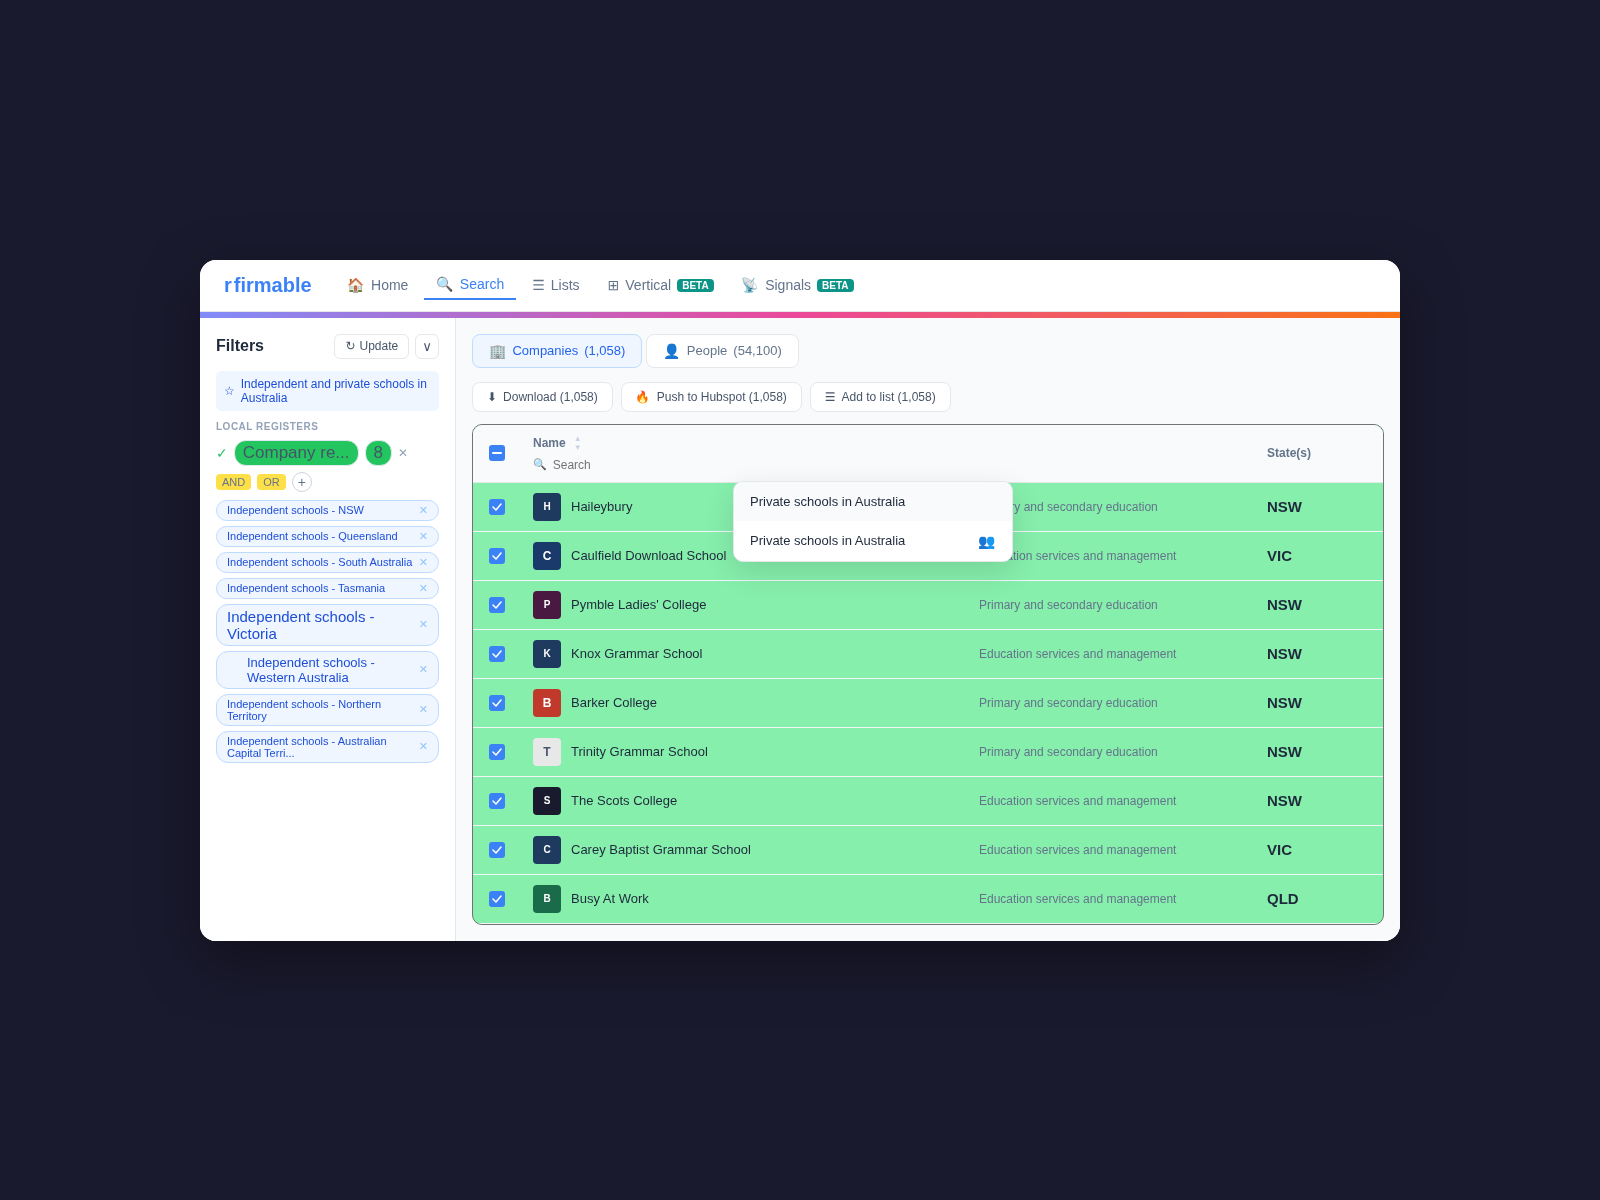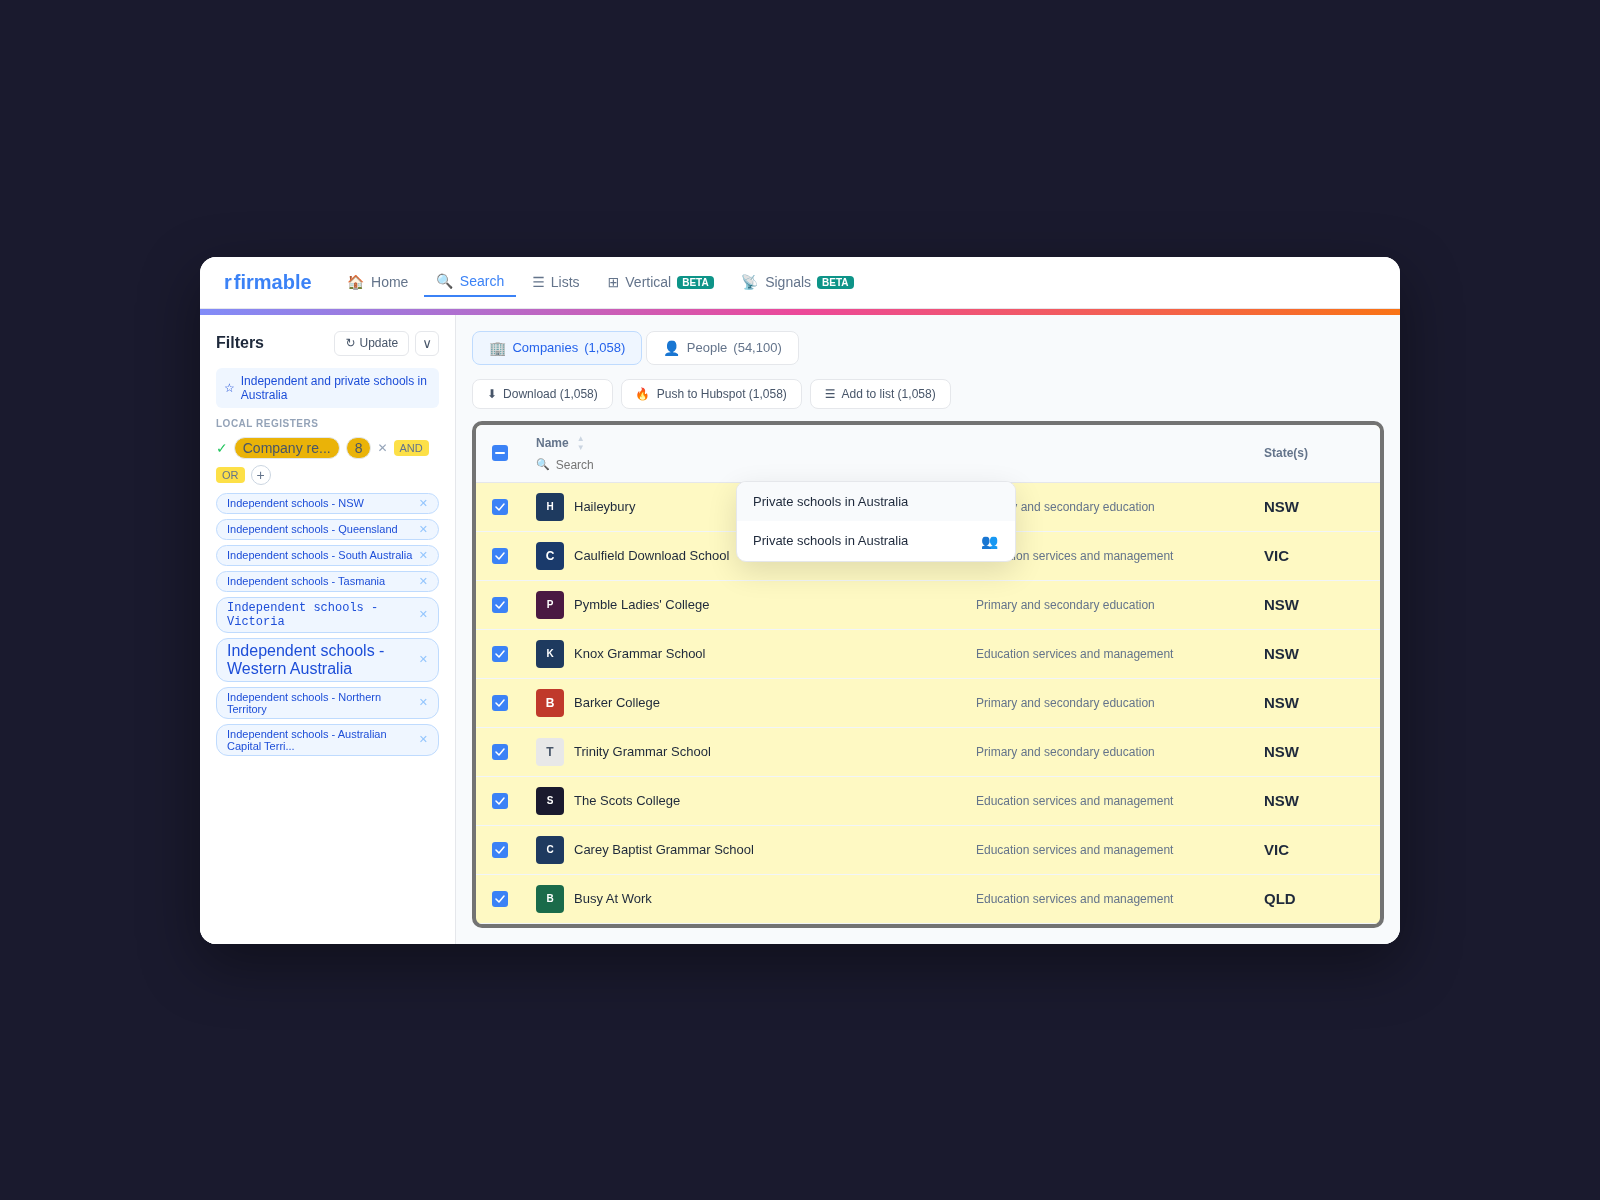--- a/index.html
+++ b/index.html
@@ -139,23 +139,23 @@
     }
     .filter-row {
       display: flex;
       align-items: center;
       gap: 6px;
       margin-bottom: 8px;
       flex-wrap: wrap;
     }
     .filter-badge {
       padding: 2px 8px;
-      background: #eab308;
+      background: #22c55e;
       border-radius: 12px;
-      font-size: 14px;
+      font-size: 17px;
       color: #475569;
       border: 1px solid #e2e8f0;
     }
     .filter-op {
       font-size: 11px;
       color: #64748b;
       padding: 2px 6px;
       background: #fde047;
       border-radius: 4px;
     }
@@ -231,23 +231,23 @@
       border: 1px solid #e5e7eb;
       border-radius: 8px;
       font-size: 12px;
       color: #475569;
       cursor: pointer;
       background: #fff;
       font-weight: 500;
     }
     
     .table-container {
-      background: #fef9c3;
+      background: #86efac;
       border-radius: 10px;
-      border: 4px solid #737373;
+      border: 1px solid #737373;
       overflow: hidden;
       position: relative;
     }
     .table-header {
       display: grid;
       grid-template-columns: 36px 1fr 280px 100px;
       padding: 10px 16px;
       border-bottom: 1px solid #e5e7eb;
       background: #f8fafc;
       align-items: center;
@@ -469,25 +469,25 @@
           </div>
           <div class="state-tag">
             <span style="font-size:11px;color:#1d4ed8;">Independent schools - South Australia</span>
             <span style="cursor:pointer;color:#93c5fd;font-size:11px;margin-left:auto;">✕</span>
           </div>
           <div class="state-tag">
             <span style="font-size:11px;color:#1d4ed8;">Independent schools - Tasmania</span>
             <span style="cursor:pointer;color:#93c5fd;font-size:11px;margin-left:auto;">✕</span>
           </div>
           <div class="state-tag">
-            <span style="font-size:12px;color:#1d4ed8;font-family:Liberation Mono, monospace;">Independent schools - Victoria</span>
+            <span style="font-size:15px;color:#1d4ed8;">Independent schools - Victoria</span>
             <span style="cursor:pointer;color:#93c5fd;font-size:11px;margin-left:auto;">✕</span>
           </div>
           <div class="state-tag">
-            <span style="font-size:16px;color:#1d4ed8;">Independent schools - Western Australia</span>
+            <span style="font-size:13px;color:#1d4ed8;margin-left:20px;">Independent schools - Western Australia</span>
             <span style="cursor:pointer;color:#93c5fd;font-size:11px;margin-left:auto;">✕</span>
           </div>
           <div class="state-tag">
             <span style="font-size:11px;color:#1d4ed8;">Independent schools - Northern Territory</span>
             <span style="cursor:pointer;color:#93c5fd;font-size:11px;margin-left:auto;">✕</span>
           </div>
           <div class="state-tag">
             <span style="font-size:11px;color:#1d4ed8;">Independent schools - Australian Capital Terri...</span>
             <span style="cursor:pointer;color:#93c5fd;font-size:11px;margin-left:auto;">✕</span>
           </div>

